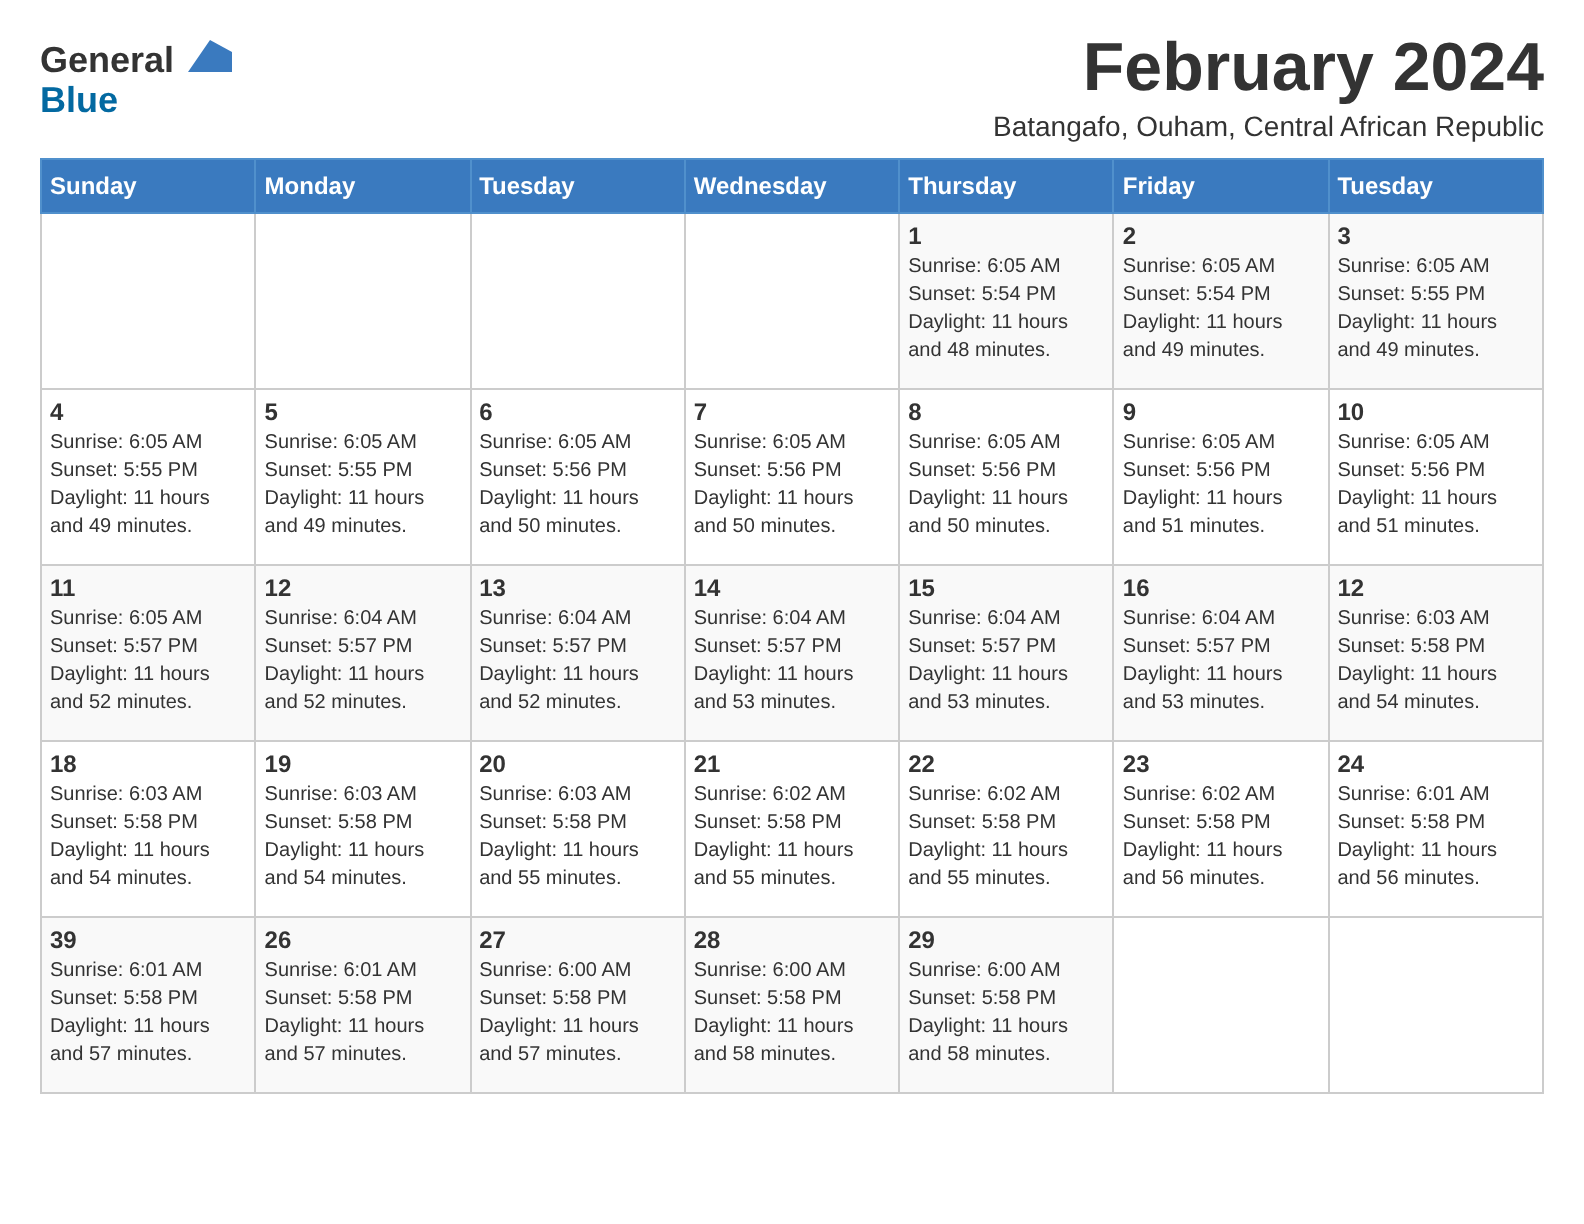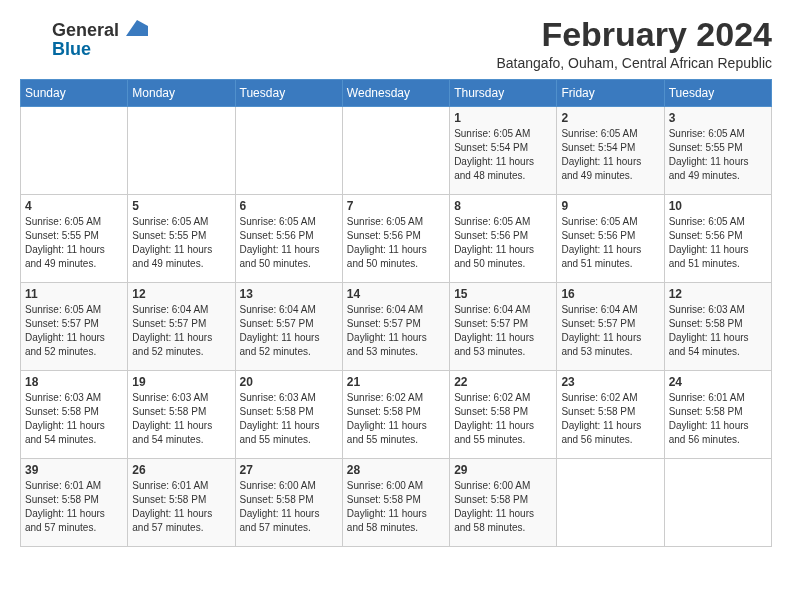--- a/index.html
+++ b/index.html
@@ -14,21 +14,20 @@
       display: flex;
       align-items: flex-start;
       justify-content: space-between;
       margin-bottom: 8px;
     }
     .logo {
       display: flex;
       flex-direction: column;
       align-items: flex-start;
       margin-top: 4px;
-      margin-left: 32px;
     }
     .logo-general {
       font-size: 18px;
       font-weight: bold;
       color: #333;
       line-height: 1;
     }
     .logo-blue {
       font-size: 18px;
       font-weight: bold;
@@ -60,21 +59,21 @@
     }
     table {
       width: 100%;
       border-collapse: collapse;
       table-layout: fixed;
     }
     thead th {
       background-color: #3a7abf;
       color: #fff;
       font-size: 12px;
-      font-weight: normal;
+      font-weight: bold;
       padding: 6px 4px;
       text-align: left;
       border: 1px solid #5090cc;
     }
     tbody td {
       vertical-align: top;
       border: 1px solid #ccc;
       padding: 4px 4px;
       font-size: 10px;
       color: #333;

